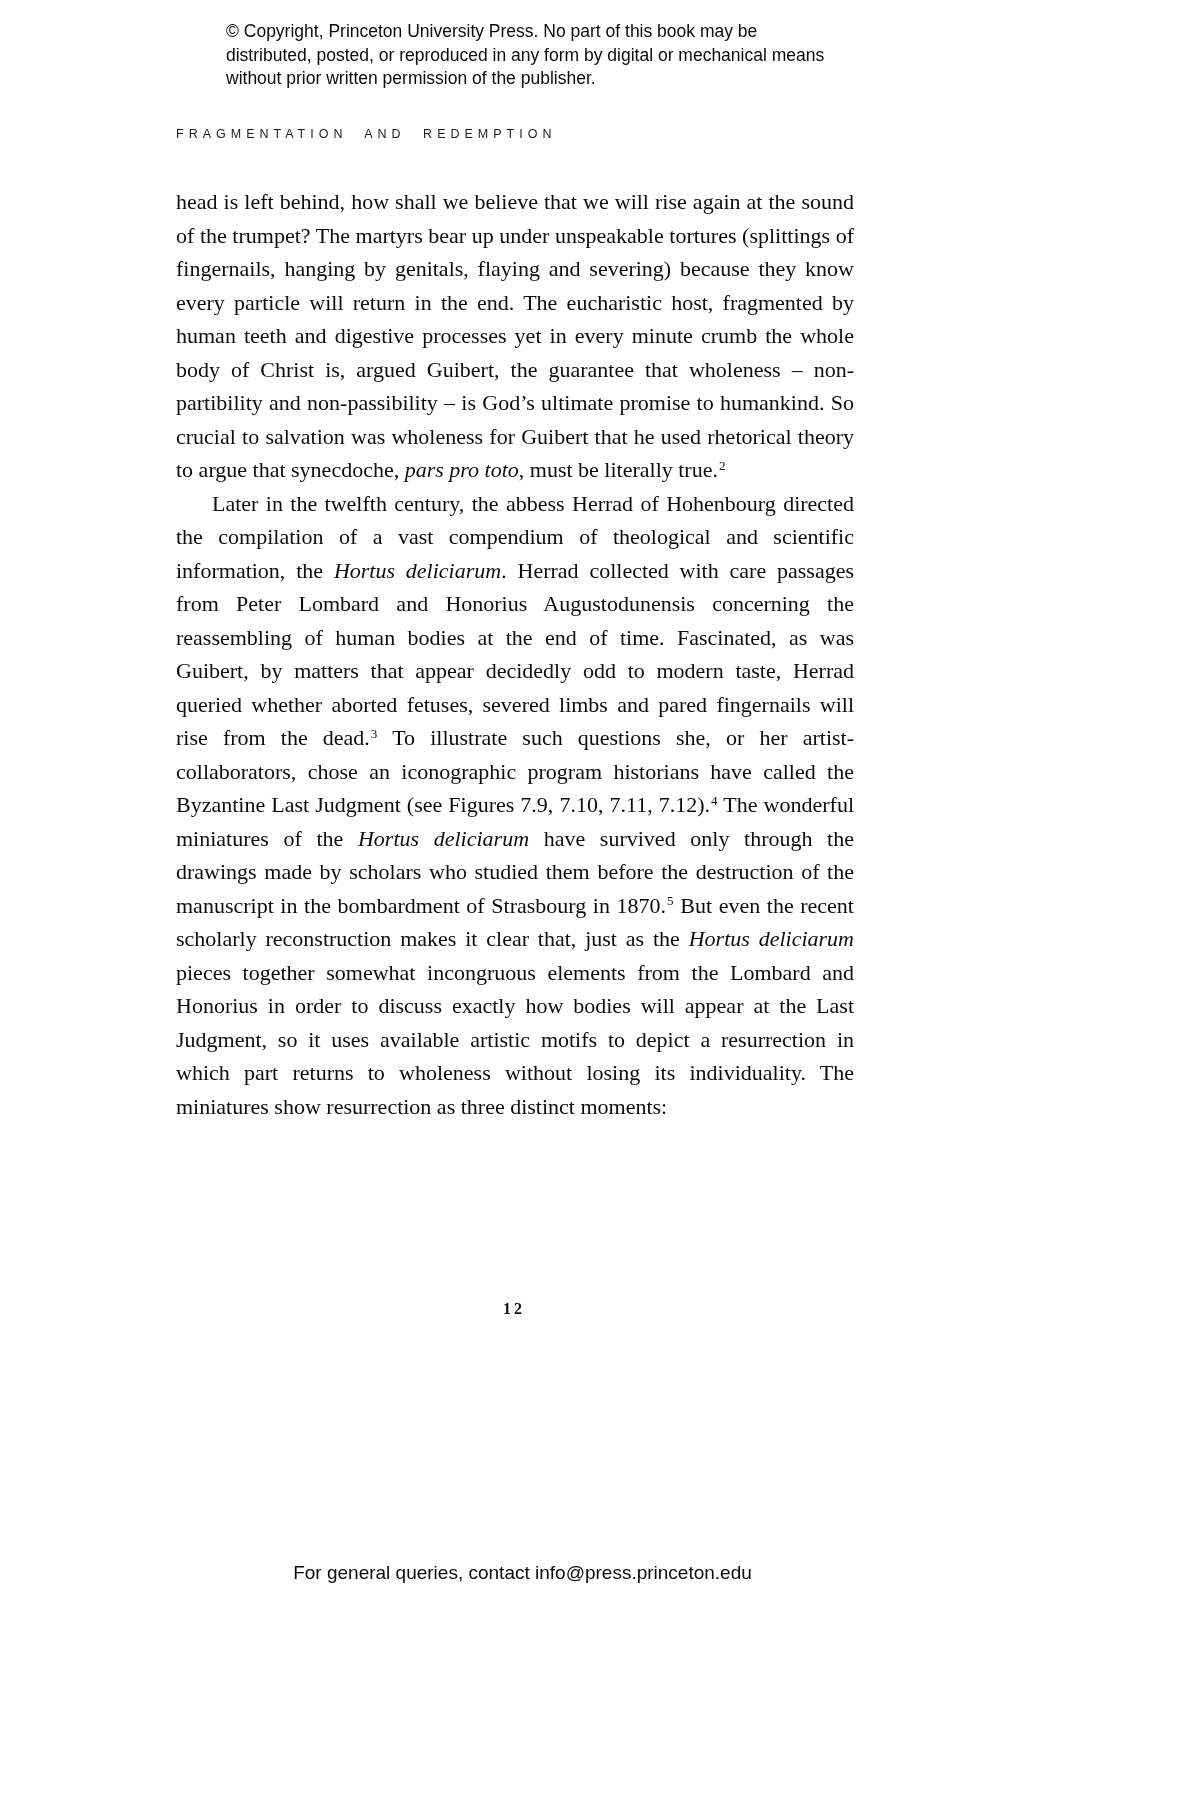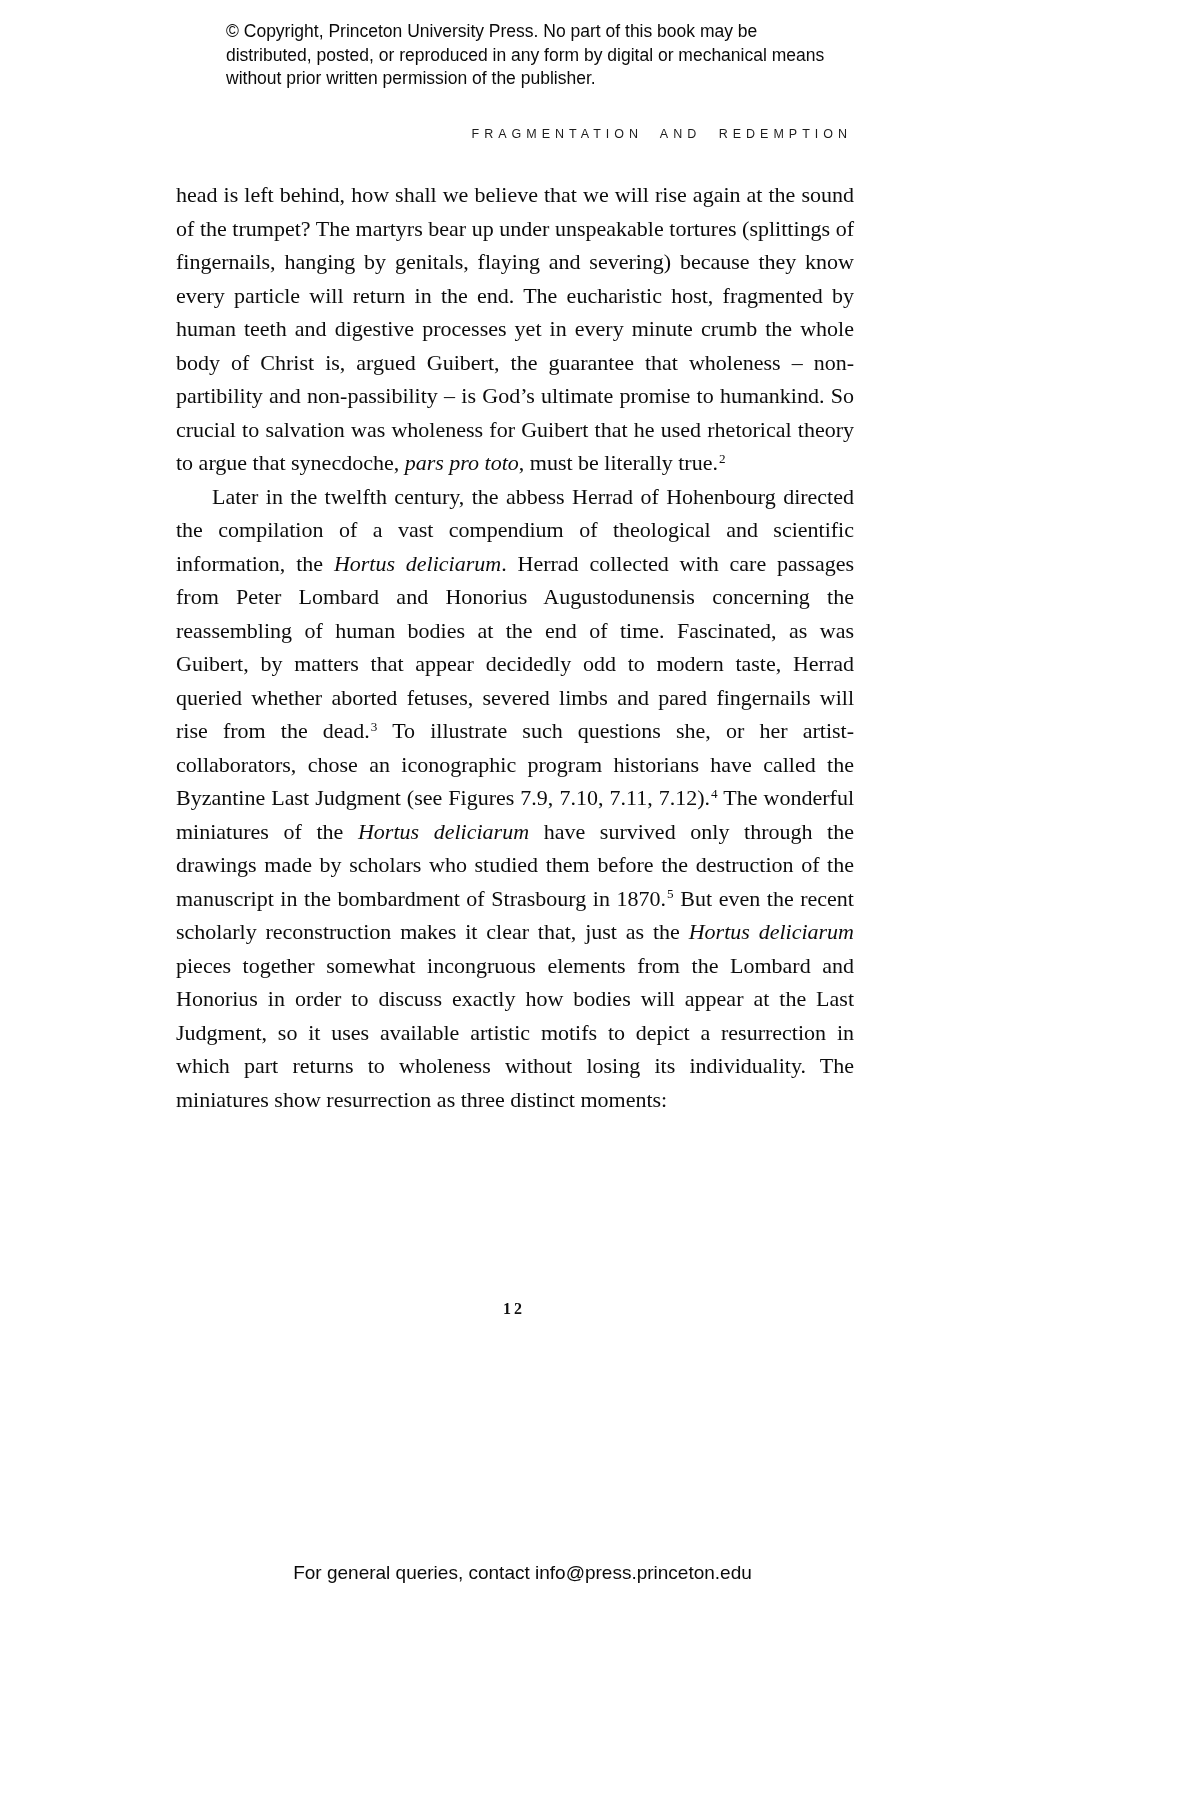--- a/index.html
+++ b/index.html
@@ -21,31 +21,31 @@
     font-size: 17.5px;
     line-height: 23.5px;
     color: #0a0a0a;
     text-align: left;
   }
   .running-header {
     position: absolute;
     top: 127px;
     left: 176px;
     width: 676px;
-    text-align: right;
+    text-align: left;
     font-family: "Liberation Sans", sans-serif;
     font-size: 12.5px;
     letter-spacing: 5px;
     word-spacing: 9px;
     color: #1c1c1c;
     white-space: nowrap;
   }
   .body-text {
     position: absolute;
-    top: 178px;
+    top: 185px;
     left: 176px;
     width: 678px;
     font-family: "Liberation Serif", serif;
     font-size: 22px;
     line-height: 33.5px;
     text-align: justify;
     color: #0c0c0c;
   }
   .para { margin: 0; }
   .para + .para { text-indent: 36px; font-family: Liberation Serif, serif; }

